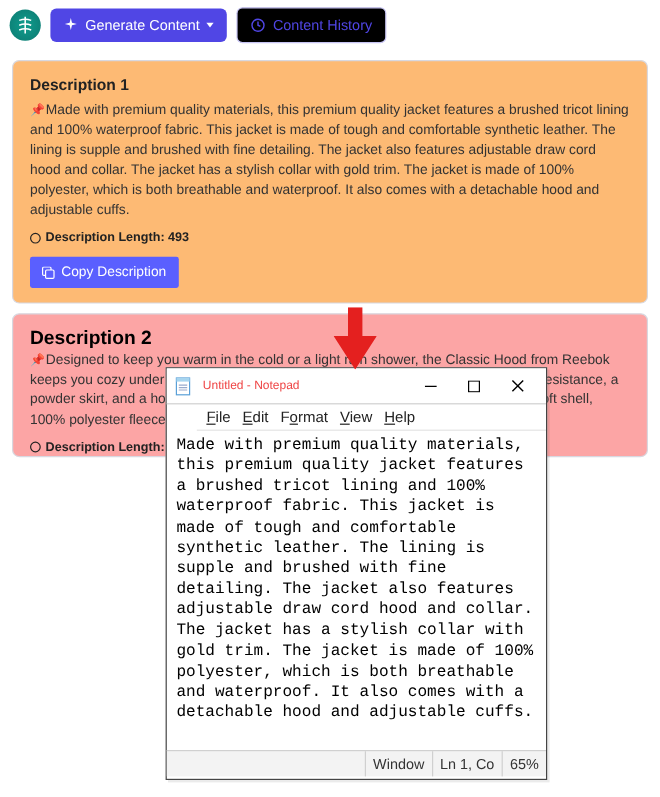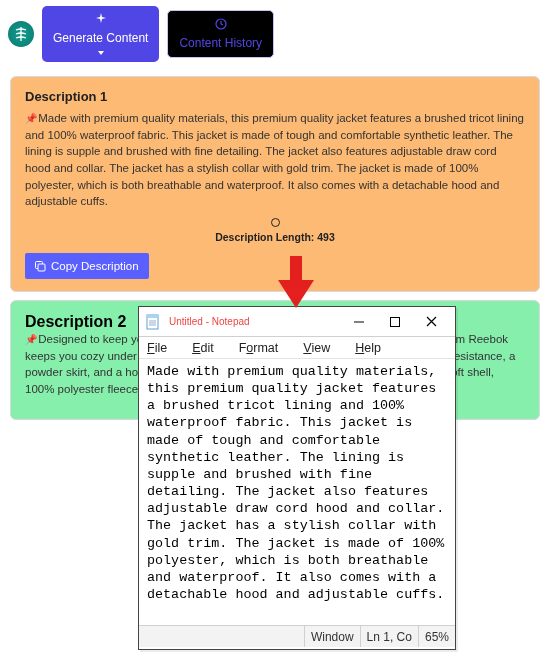--- a/index.html
+++ b/index.html
@@ -25,21 +25,20 @@
   }
   .btn {
     display: inline-flex;
     align-items: center;
     gap: 6px;
     font-size: 12px;
     padding: 7px 11px;
     border-radius: 5px;
     cursor: pointer;
     border: none;
-    flex-direction: column;
   }
   .btn-primary {
     background: #5046e5;
     color: #fff;
   }
   .btn-outline {
     background: #000000;
     color: #5046e5;
     border: 1px solid #c7c4f3;
   }
@@ -73,21 +72,20 @@
     font-size: 10px;
     color: #555;
   }
   .meta-row {
     display: flex; align-items: center;
     gap: 4px;
     margin: 8px 0 10px;
     font-size: 10.5px;
     color: #222;
     font-weight: 600;
-    flex-direction: column;
   }
   .dot {
     width: 9px; height: 9px; border-radius: 50%;
     border: 1.5px solid #222;
     display: inline-block;
   }
   .btn-copy {
     background: #5a5fff;
     color: #fff;
     font-size: 11.5px;
@@ -97,21 +95,21 @@
     display: inline-flex;
     align-items: center;
     gap: 5px;
     cursor: pointer;
   }
   .card2-clip {
     margin: 8px 10px;
     border: 1px solid #d8d8e0;
     border-radius: 6px;
     padding: 12px 14px 0;
-    background: #86efac;
+    background: #fca5a5;
     height: 120px;
     overflow: hidden;
   }
   .arrow {
     position: absolute;
     left: 278px; top: 256px;
     z-index: 5;
   }
   .notepad {
     position: absolute;
@@ -141,25 +139,26 @@
   .np-spacer { flex: 1; }
   .np-winbtns { display: flex; }
   .np-winbtn {
     width: 36px; height: 28px;
     display: flex; align-items: center; justify-content: center;
     cursor: pointer;
   }
   .np-menu {
     height: 22px;
     display: flex; align-items: center;
-    gap: 25px;
+    gap: 10px;
     padding: 0 8px;
     border-bottom: 1px solid #e4e4e4;
     font-size: 12.5px;
     color: #222;
+    margin-left: 25px;
   }
   .np-menu span { cursor: pointer; }
   .np-menu span u { text-decoration: underline; }
   .np-body {
     font-family: "Consolas", "Courier New", monospace;
     font-size: 13.4px;
     line-height: 1.28;
     padding: 4px 8px;
     height: 266px;
     overflow: hidden;

